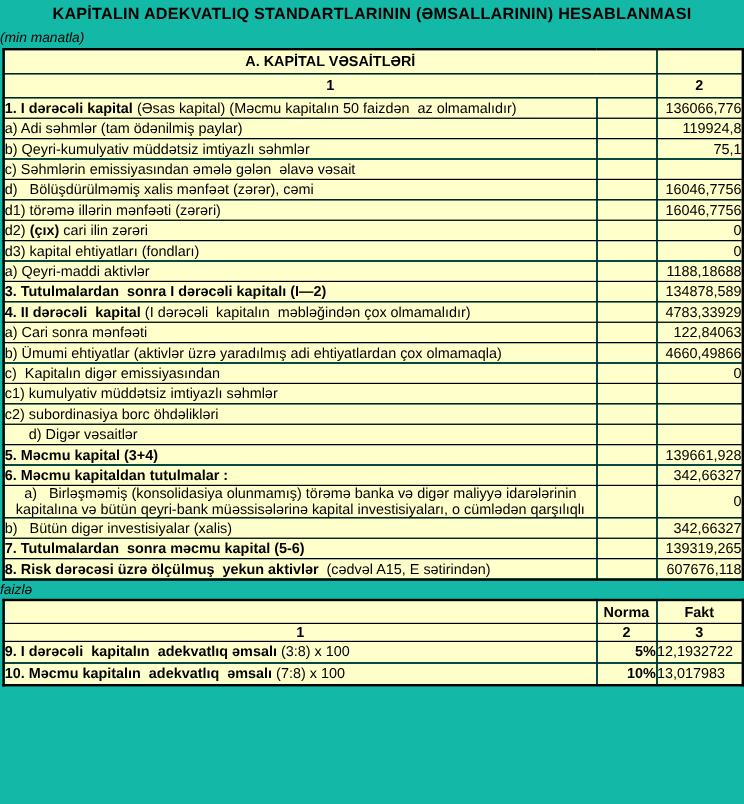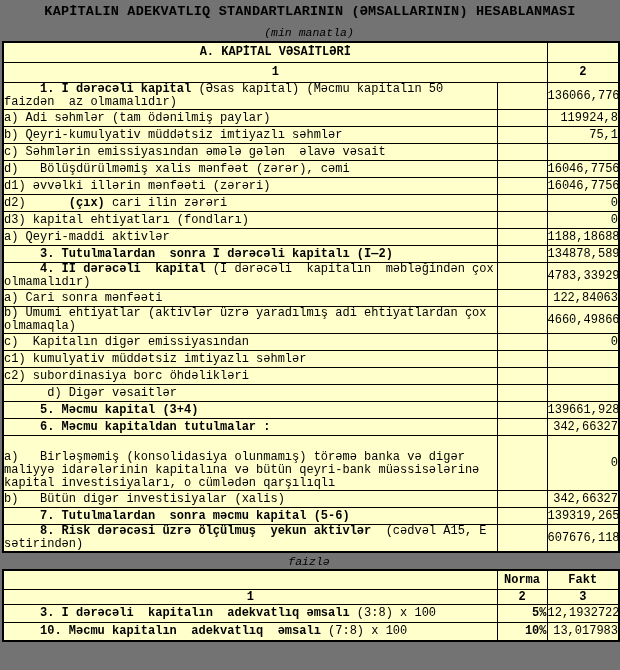--- a/index.html
+++ b/index.html
@@ -1,34 +1,34 @@
 <!DOCTYPE html>
 <html><head>
 <meta charset="utf-8">
 <style>
   html, body { margin: 0; padding: 0; background: #ffffff; }
   .page {
     position: relative;
     width: 620px;
     height: 670px;
-    background: #737373;
-    font-family: Liberation Mono, monospace;
+    background: #14b8a6;
+    font-family: Liberation Sans, sans-serif;
     color: #000000;
     overflow: hidden;
   }
   .doc-title {
     padding-top: 4px;
     text-align: center;
     font-weight: bold;
     font-size: 13.5px;
     letter-spacing: 0.2px;
     white-space: nowrap;
   }
   .unit-note, .percent-note {
-    text-align: center;
+    text-align: left;
     font-style: italic;
     font-size: 11.5px;
     padding-right: 2px;
   }
   .unit-note { margin-top: 7px; margin-bottom: 2px; }
   .percent-note { margin-top: 2px; margin-bottom: 1px; }
   table.rpt {
     border-collapse: collapse;
     table-layout: fixed;
     margin-left: 2px;
@@ -41,25 +41,25 @@
     font-size: 12px;
     line-height: 13px;
     padding: 0;
     vertical-align: middle;
     overflow: hidden;
   }
   td.hdr { text-align: center; font-weight: bold; height: 19px; }
   td.label { padding: 1px 2px 1px 3px; white-space: pre-wrap; height: 16px; }
   td.mid { height: 16px; }
   td.val { text-align: right; padding-right: 3px; height: 16px; white-space: nowrap; }
-  tr.tall td.label { height: 24px; vertical-align: top; line-height: 13px; padding-top: 15px; margin: 0; }
+  tr.tall td.label { height: 24px; vertical-align: top; line-height: 13px; padding-top: 0; margin: 0; text-align: center; }
   tr.tall td.label .clipbox { margin-top: -2px; }
   td.norma { text-align: right; font-weight: bold; padding-right: 3px; }
-  td.fakt { text-align: right; padding-right: 3px; white-space: nowrap; }
-  .b { font-weight: bold; padding-left: 36px; }
+  td.fakt { padding-right: 3px; white-space: nowrap; }
+  .b { font-weight: bold; }
   #t2 td.hdr { height: 18px; }
   #t2 td.num { text-align: center; font-weight: bold; height: 14px; font-size: 12px; }
   #t2 td.label, #t2 td.norma, #t2 td.fakt { height: 17px; }
 </style>
 </head>
 <body>
 
 <div class="page">
 
   <div class="doc-title">KAPİTALIN ADEKVATLIQ STANDARTLARININ (ƏMSALLARININ) HESABLANMASI</div>
@@ -101,21 +101,21 @@
           <td class="label"><span class="clipbox"><span>c) Səhmlərin emissiyasından əmələ gələn  əlavə vəsait</span></span></td>
           <td class="mid"></td>
           <td class="val"></td>
         </tr>
         <tr>
           <td class="label"><span class="clipbox"><span>d)   Bölüşdürülməmiş xalis mənfəət (zərər), cəmi</span></span></td>
           <td class="mid"></td>
           <td class="val">16046,7756</td>
         </tr>
         <tr>
-          <td class="label"><span class="clipbox"><span>d1) əvvəlki illərin mənfəəti (zərəri)</span></span></td>
+          <td class="label"><span class="clipbox"><span>d1) törəmə illərin mənfəəti (zərəri)</span></span></td>
           <td class="mid"></td>
           <td class="val">16046,7756</td>
         </tr>
         <tr>
           <td class="label"><span class="clipbox"><span>d2) </span><span class="b">(çıx)</span><span> cari ilin zərəri</span></span></td>
           <td class="mid"></td>
           <td class="val">0</td>
         </tr>
         <tr>
           <td class="label"><span class="clipbox"><span>d3) kapital ehtiyatları (fondları)</span></span></td>
@@ -214,21 +214,21 @@
         <td class="hdr">Norma</td>
         <td class="hdr">Fakt</td>
       </tr>
       <tr>
         <td class="num">1</td>
         <td class="num">2</td>
         <td class="num">3</td>
       </tr>
 
     <tr>
-          <td class="label"><span class="clipbox"><span class="b">3. I dərəcəli  kapitalın  adekvatlıq əmsalı</span><span> (3:8) x 100</span></span></td>
+          <td class="label"><span class="clipbox"><span class="b">9. I dərəcəli  kapitalın  adekvatlıq əmsalı</span><span> (3:8) x 100</span></span></td>
           <td class="norma">5%</td>
           <td class="fakt">12,1932722</td>
         </tr>
         <tr>
           <td class="label"><span class="clipbox"><span class="b">10. Məcmu kapitalın  adekvatlıq  əmsalı</span><span> (7:8) x 100</span></span></td>
           <td class="norma">10%</td>
           <td class="fakt">13,017983</td>
         </tr>
       </tbody>
   </table>

